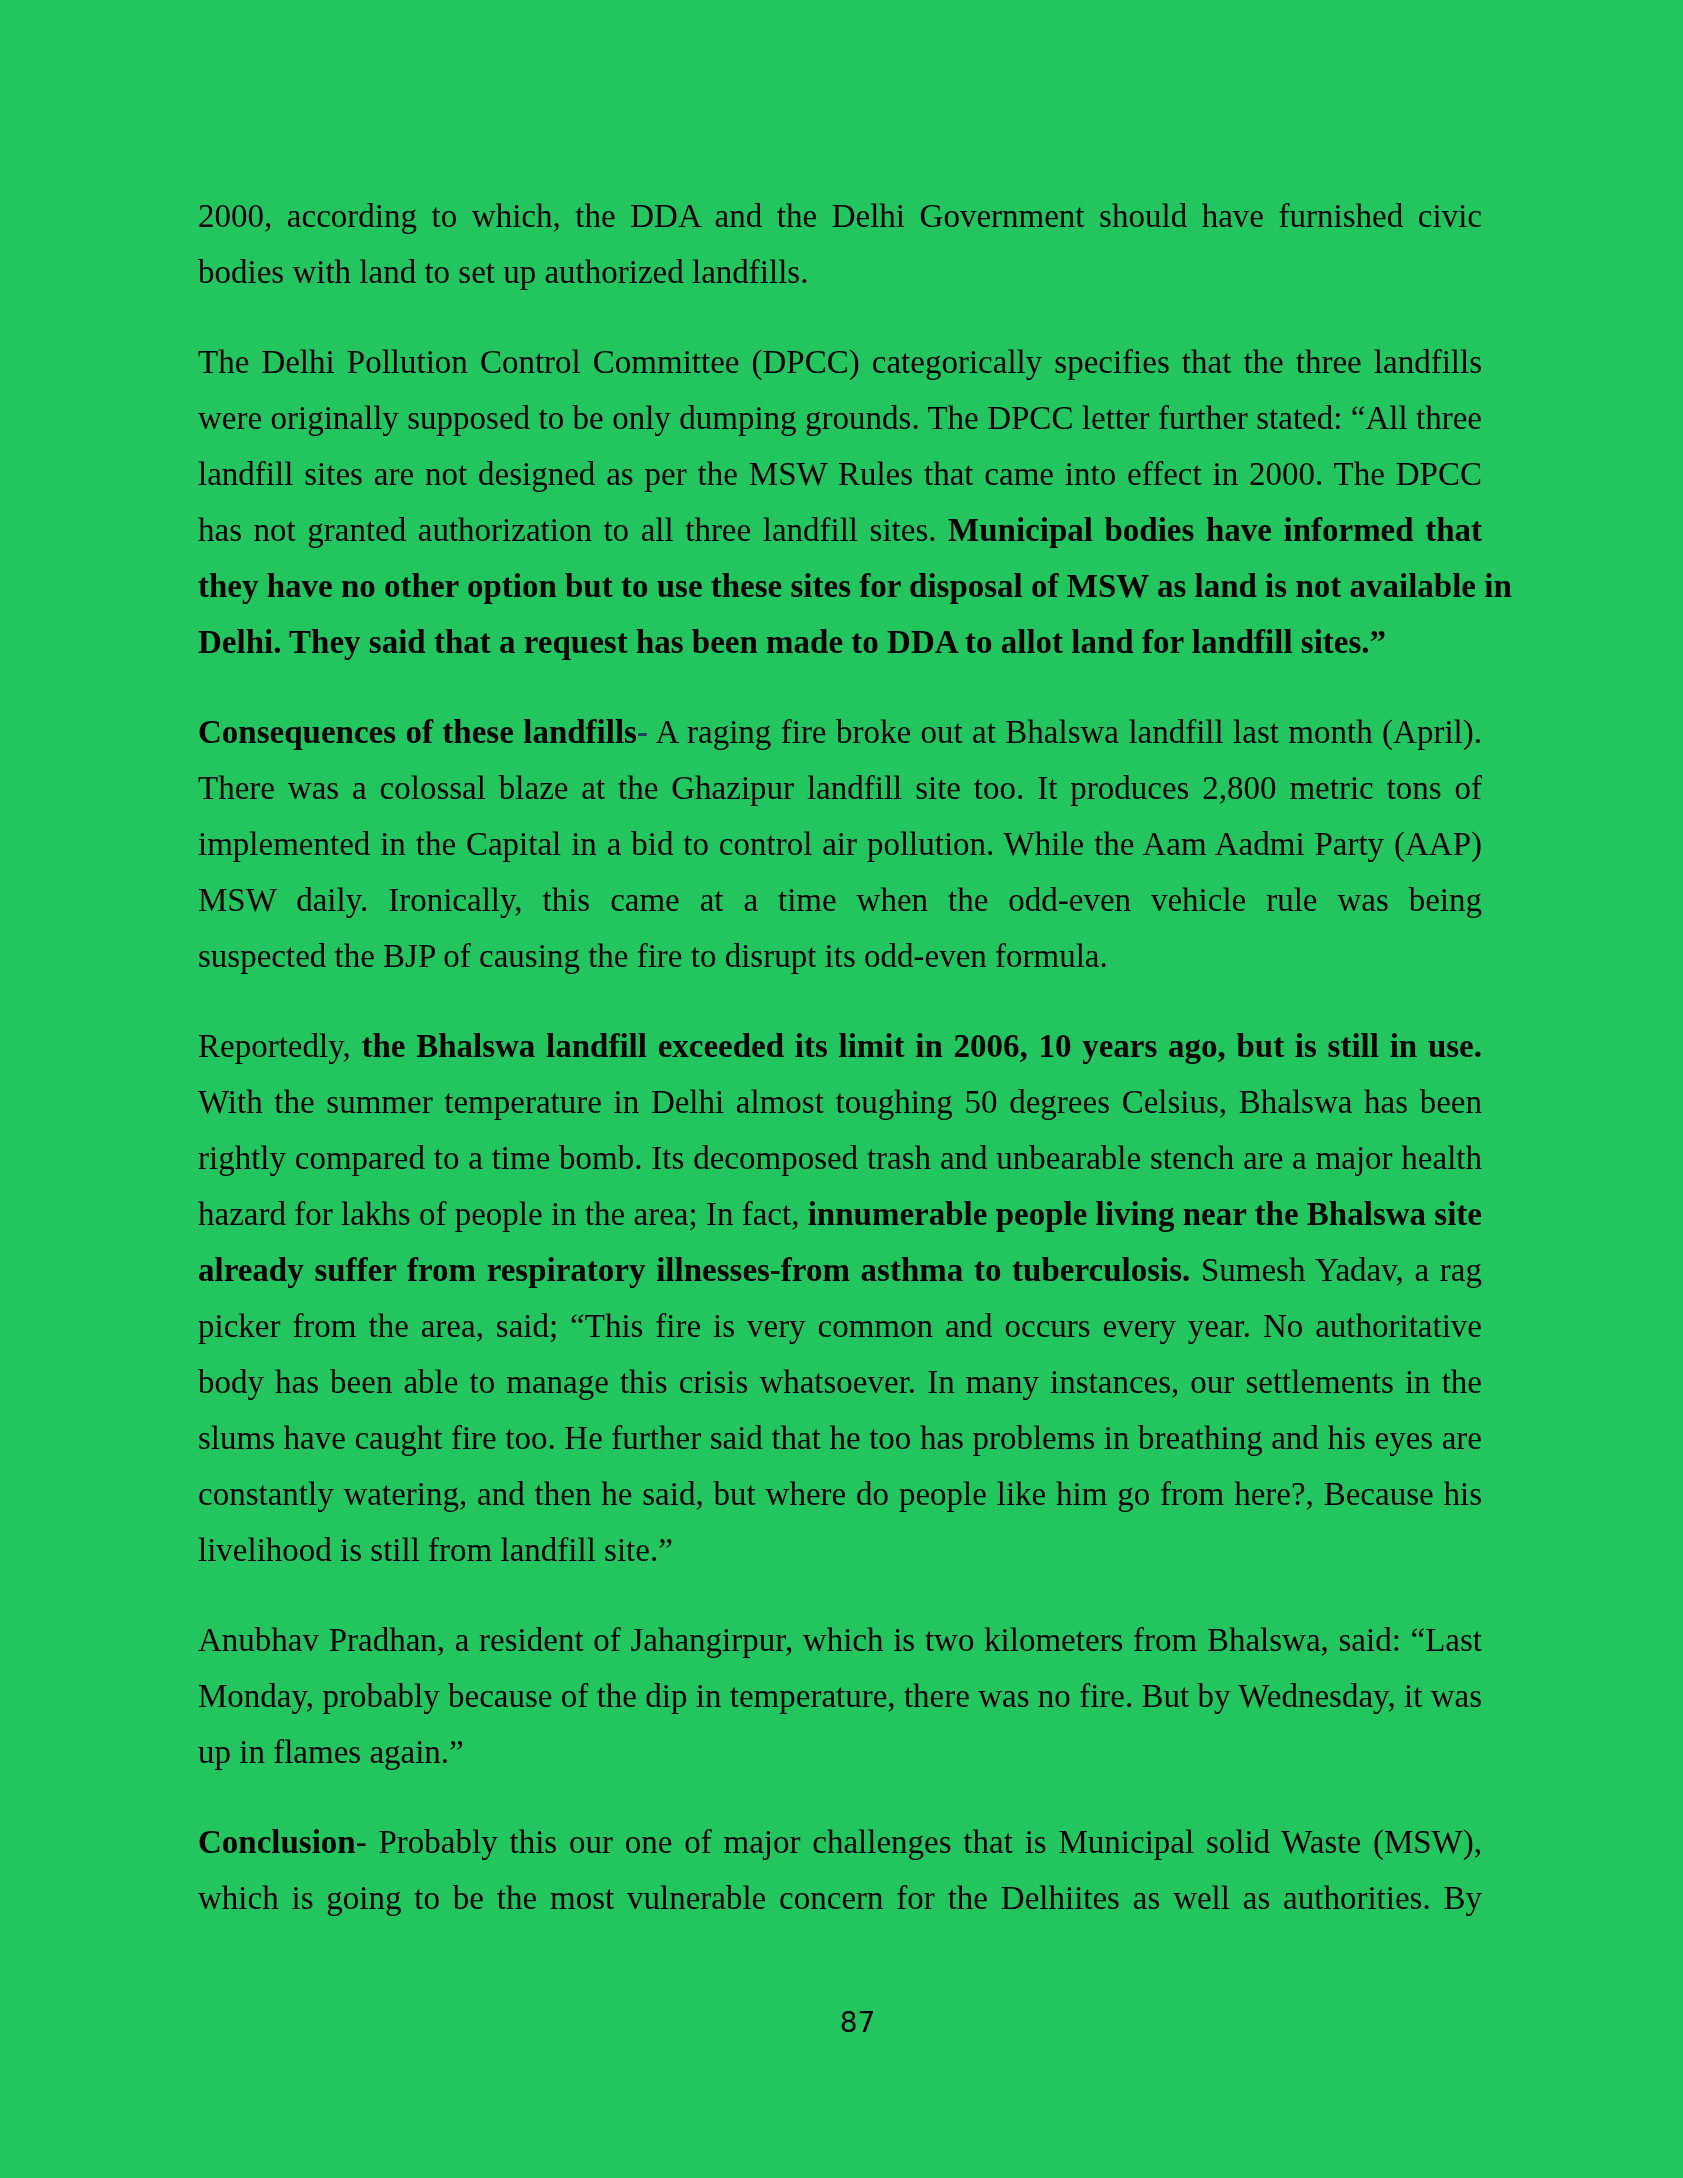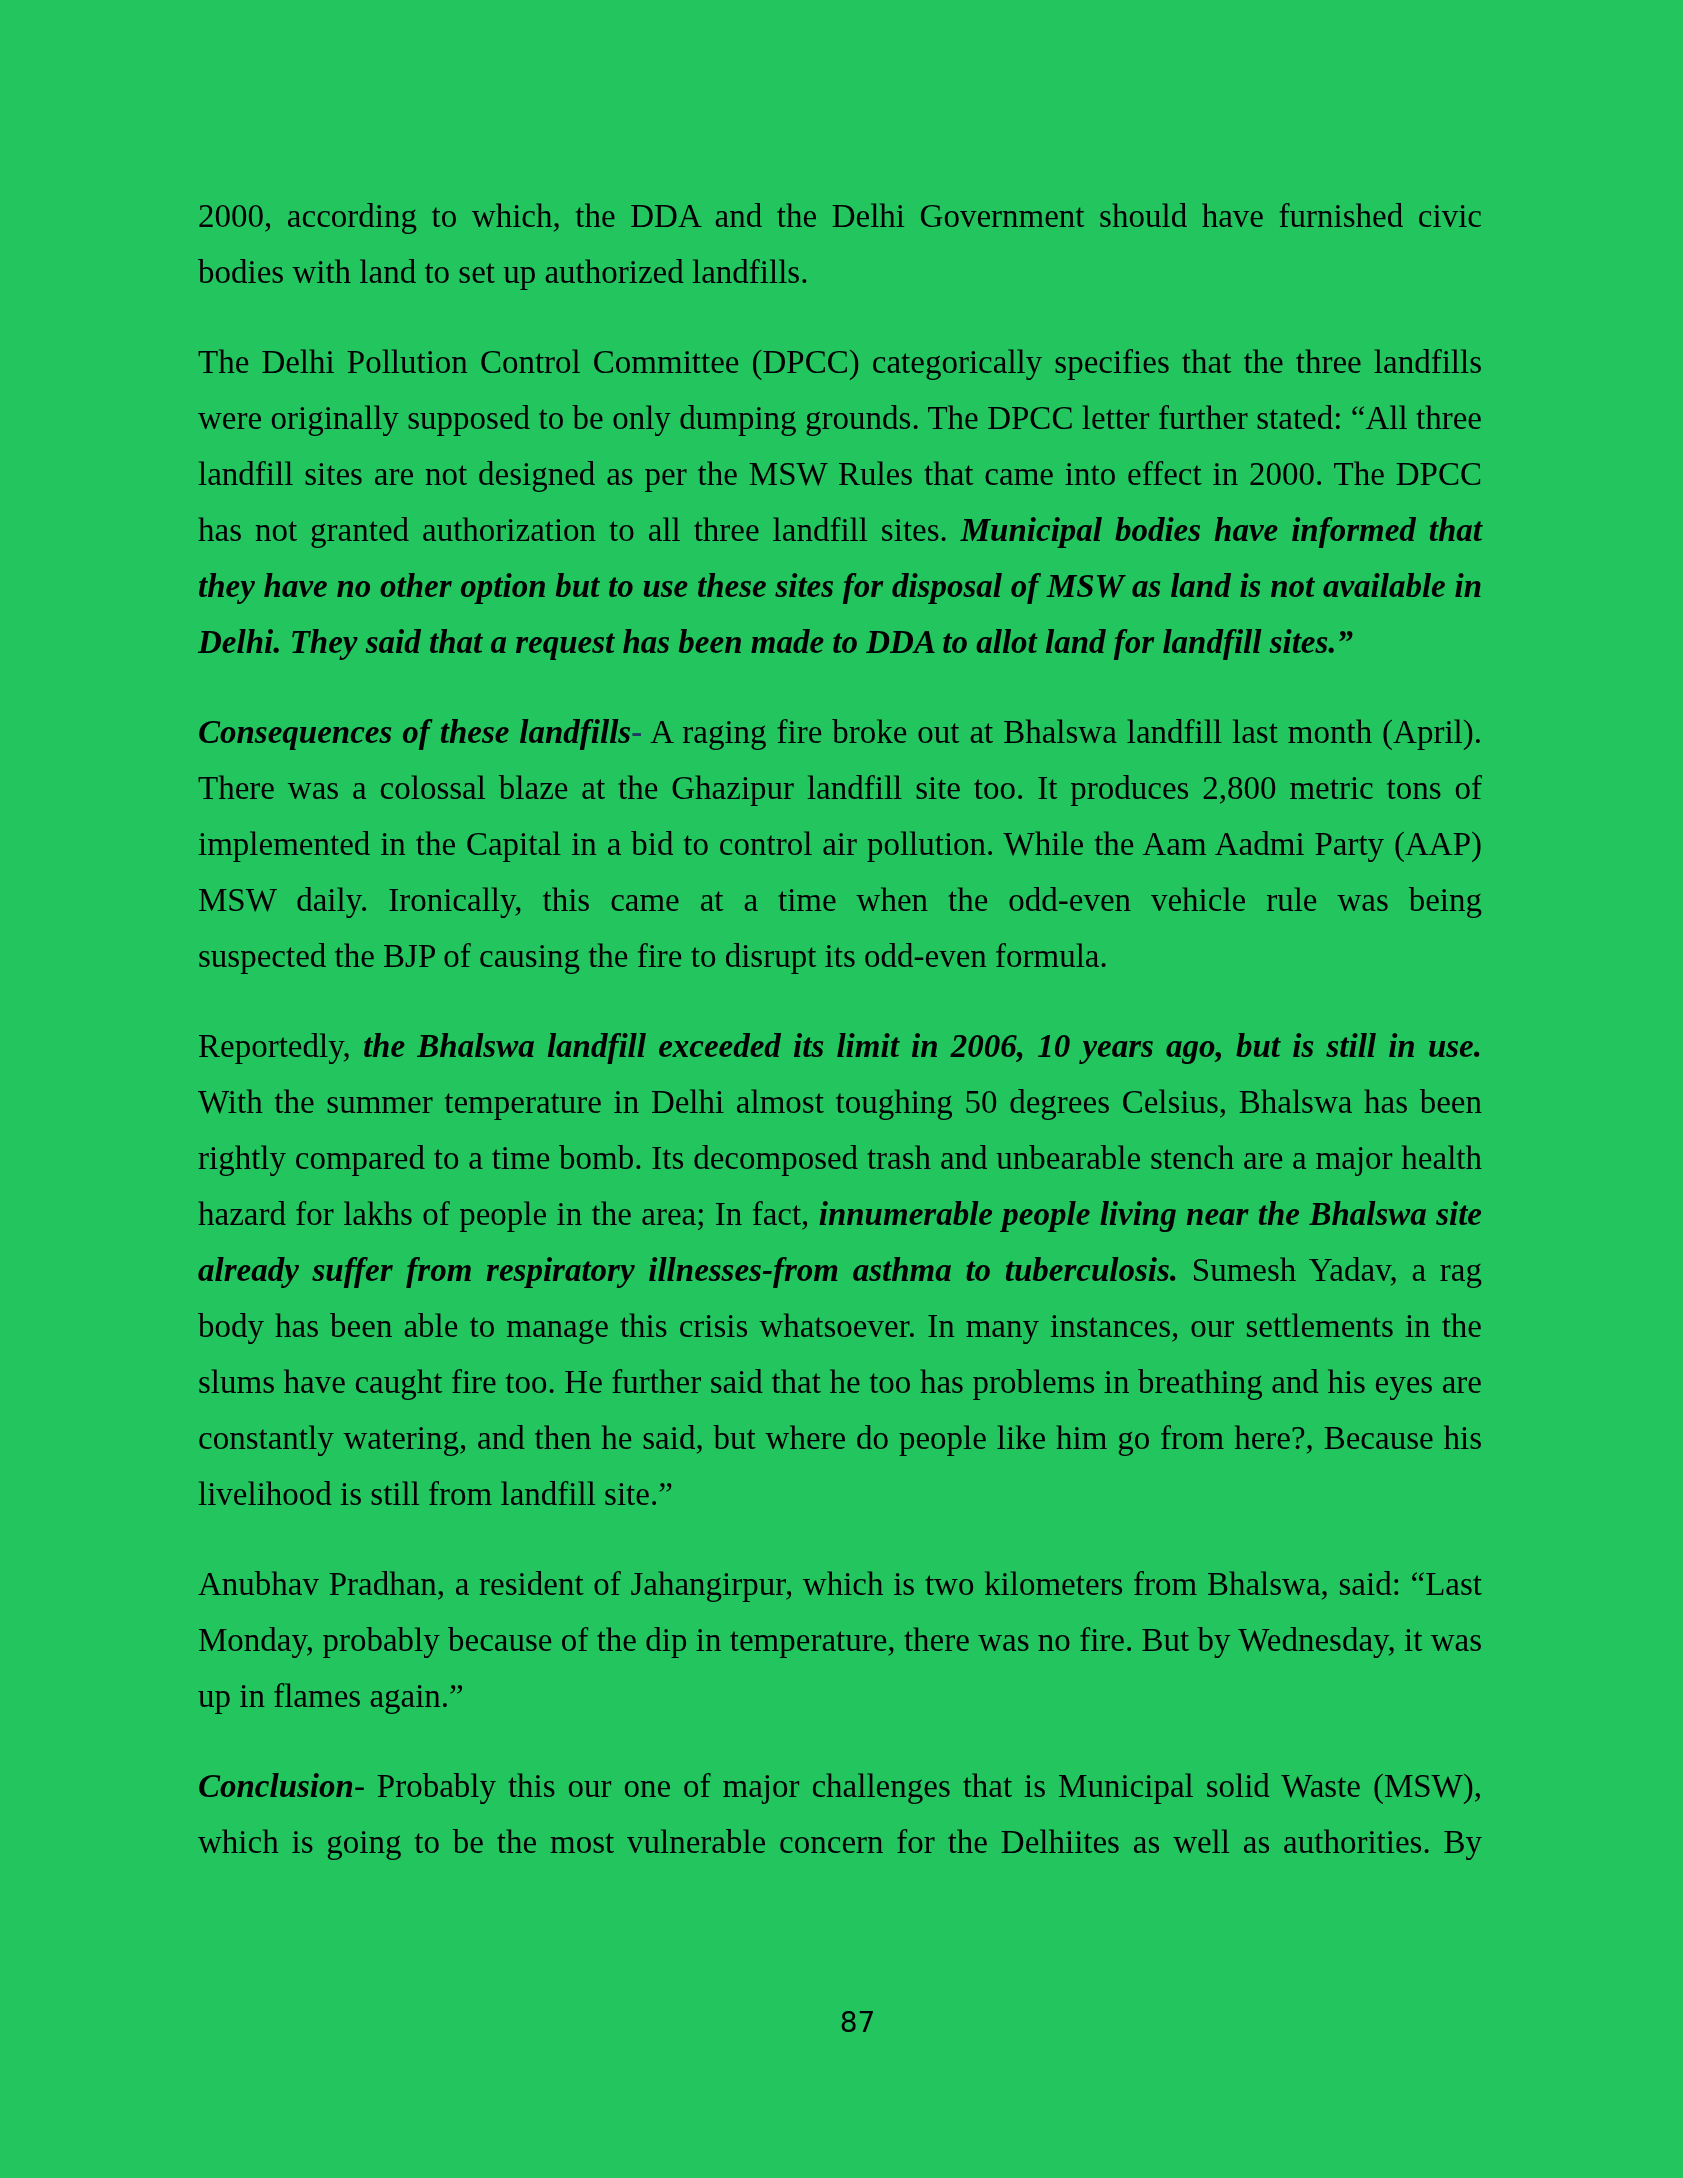--- a/index.html
+++ b/index.html
@@ -9,21 +9,21 @@
     position: absolute; left: 198px; top: 188px; width: 1284px;
     font-family: "Liberation Serif", "DejaVu Serif", serif;
     font-size: 33px; color: #000;
   }
   .para { margin: 0 0 34px 0; }
   .line {
     height: 56px; line-height: 56px; white-space: nowrap;
     text-align: justify; text-align-last: justify;
   }
   .line.last { text-align: right; text-align-last: left; }
-  .bi { font-weight: bold; font-style: italic; }
+  .bi { font-weight: bold; }
   .accent { color: #1f3864; font-weight: bold; }
   .page-number {
     position: absolute; left: 0; width: 1683px; top: 2006px; text-align: center;
     font-family: "DejaVu Sans", "Liberation Sans", sans-serif; font-size: 28px; color: #000; padding-left: 16px;
   }
 </style>
 </head>
 <body>
 
 <div class="page">
@@ -46,20 +46,21 @@
         <div class="line"><span>implemented in the Capital in a bid to control air pollution. While the Aam Aadmi Party (AAP)</span></div>
         <div class="line"><span>MSW daily. Ironically, this came at a time when the odd-even vehicle rule was being</span></div>
         <div class="line last"><span>suspected the BJP of causing the fire to disrupt its odd-even formula.</span></div>
       </div>
       <div class="para">
         <div class="line"><span>Reportedly, </span><span class="bi">the Bhalswa landfill exceeded its limit in 2006, 10 years ago, but is still in use.</span></div>
         <div class="line"><span>With the summer temperature in Delhi almost toughing 50 degrees Celsius, Bhalswa has been</span></div>
         <div class="line"><span>rightly compared to a time bomb. Its decomposed trash and unbearable stench are a major health</span></div>
         <div class="line"><span>hazard for lakhs of people in the area; In fact, </span><span class="bi">innumerable people living near the Bhalswa site</span></div>
         <div class="line"><span class="bi">already suffer from respiratory illnesses-from asthma to tuberculosis.</span><span> Sumesh Yadav, a rag</span></div>
+        <div class="line"><span>picker from the area, said; “This fire is very common and occurs every year. No authoritative</span></div>
         <div class="line"><span>body has been able to manage this crisis whatsoever. In many instances, our settlements in the</span></div>
         <div class="line"><span>slums have caught fire too. He further said that he too has problems in breathing and his eyes are</span></div>
         <div class="line"><span>constantly watering, and then he said, but where do people like him go from here?, Because his</span></div>
         <div class="line last"><span>livelihood is still from landfill site.”</span></div>
       </div>
       <div class="para">
         <div class="line"><span>Anubhav Pradhan, a resident of Jahangirpur, which is two kilometers from Bhalswa, said: “Last</span></div>
         <div class="line"><span>Monday, probably because of the dip in temperature, there was no fire. But by Wednesday, it was</span></div>
         <div class="line last"><span>up in flames again.”</span></div>
       </div>

